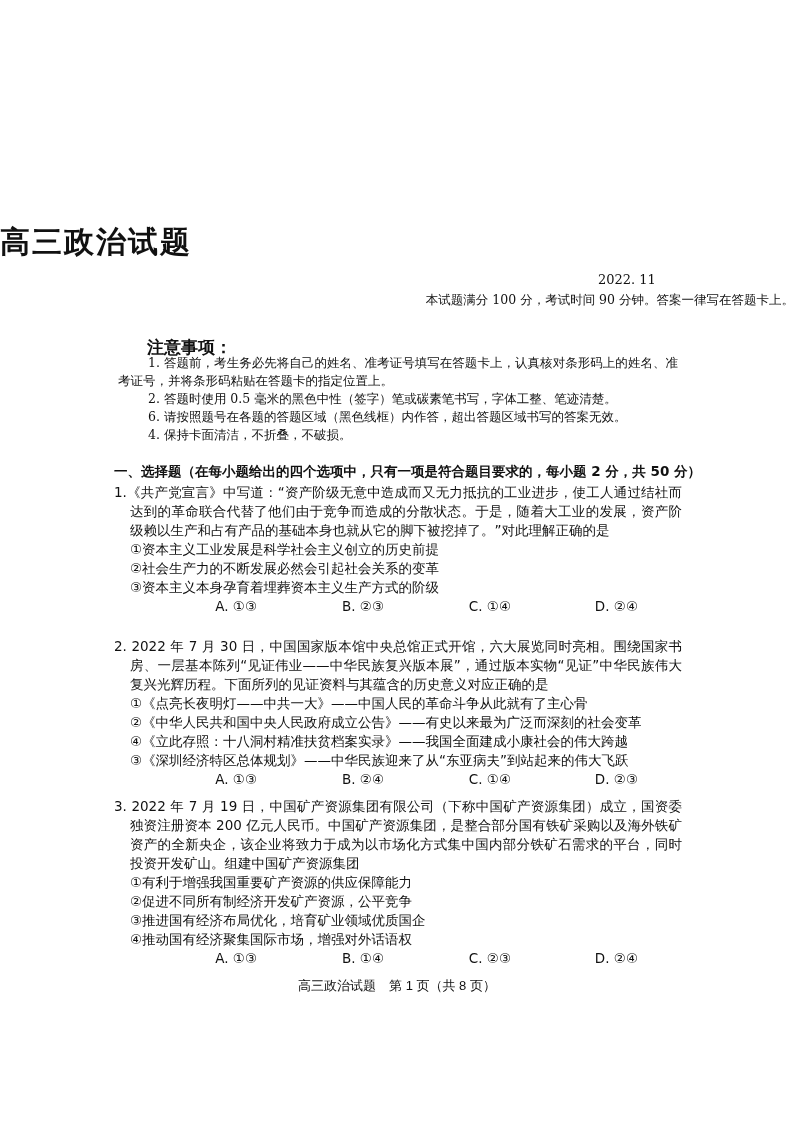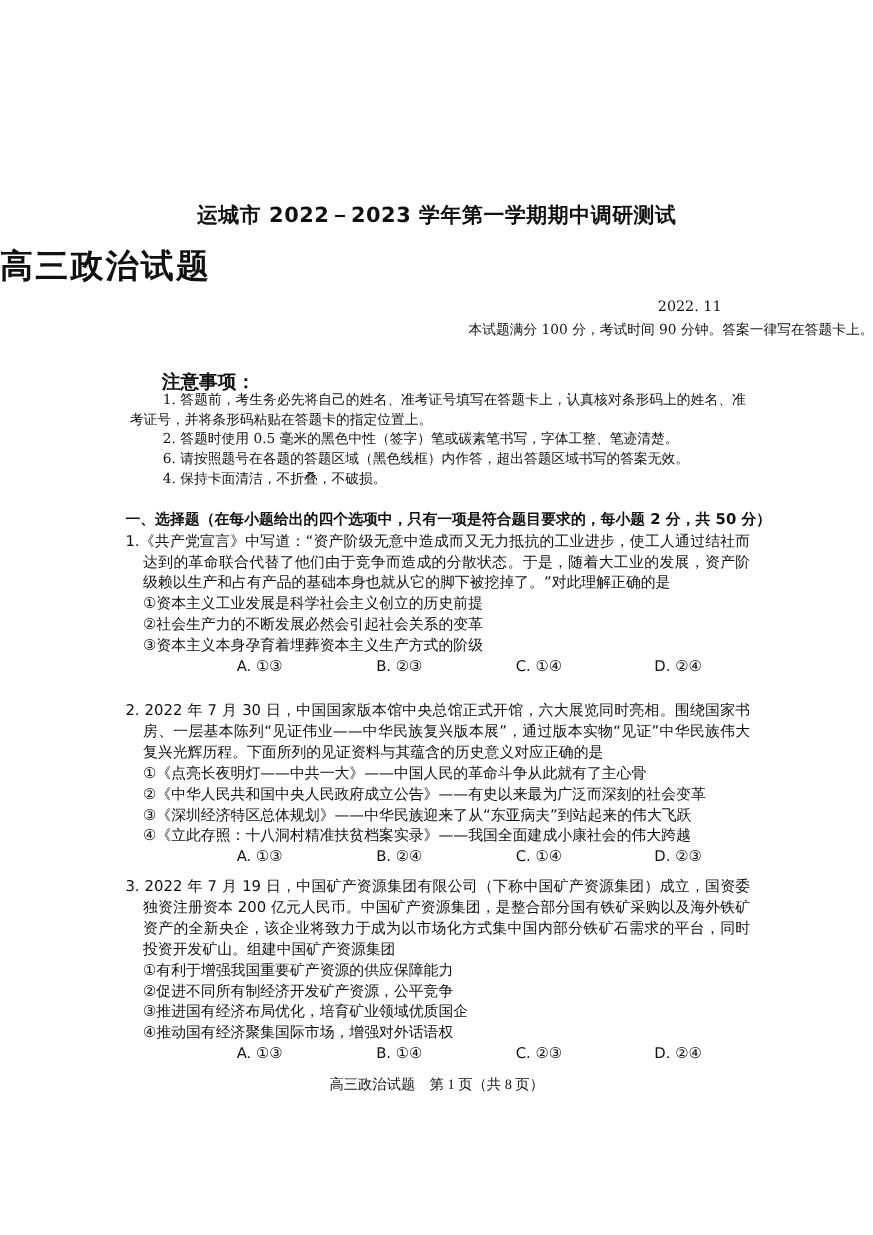--- a/index.html
+++ b/index.html
@@ -11,27 +11,26 @@
   .subtitle { position:absolute; top:292px; left:0; width:794px; text-align:right; font-size:12.5px; }
   .notice-title { position:absolute; top:336px; left:147px; font-size:17px; font-weight:bold; font-family:"DejaVu Sans", sans-serif; }
   .notice { position:absolute; left:118px; width:560px; font-size:12.5px; line-height:18px; }
   .notice .item { text-indent:30px; text-align:justify; }
   .section { position:absolute; top:463px; left:114px; font-size:13.5px; font-weight:bold; font-family:"DejaVu Sans", sans-serif; white-space:nowrap; }
   .q { position:absolute; left:114px; width:568px; font-size:13.5px; line-height:19px; font-family:"DejaVu Sans", sans-serif; }
   .q .stem { padding-left:16px; text-indent:-16px; text-align:justify; }
   .q .opt { padding-left:16px; }
   .q .choices { display:flex; padding-left:16px;text-align:right; }
   .q .choices span { width:127px; }
-  .footer { position:absolute; top:977px; left:0; width:794px; text-align:center; font-size:13px; font-family:Liberation Serif, serif; }
+  .footer { position:absolute; top:977px; left:0; width:794px; text-align:center; font-size:13px; font-family:Liberation Sans, sans-serif; }
 </style>
 </head>
 <body>
 
 <div class="page">
-  <div class="title1">运城市 2022－2023 学年第一学期期中调研测试</div>
   <div class="title2">高三政治试题</div>
   <div class="date">2022. 11</div>
   <div class="subtitle">本试题满分 100 分，考试时间 90 分钟。答案一律写在答题卡上。</div>
 
   <div class="notice-title">注意事项：</div>
   <div class="notice" style="top:354px;">
     <div class="item">1. 答题前，考生务必先将自己的姓名、准考证号填写在答题卡上，认真核对条形码上的姓名、准考证号，并将条形码粘贴在答题卡的指定位置上。</div>
     <div class="item">2. 答题时使用 0.5 毫米的黑色中性（签字）笔或碳素笔书写，字体工整、笔迹清楚。</div>
     <div class="item">6. 请按照题号在各题的答题区域（黑色线框）内作答，超出答题区域书写的答案无效。</div>
     <div class="item">4. 保持卡面清洁，不折叠，不破损。</div>
@@ -49,22 +48,22 @@
       <span>B. ②③</span>
       <span>C. ①④</span>
       <span>D. ②④</span>
     </div>
   </div>
 
   <div class="q" style="top:637px;">
     <div class="stem">2. 2022 年 7 月 30 日，中国国家版本馆中央总馆正式开馆，六大展览同时亮相。围绕国家书房、一层基本陈列“见证伟业——中华民族复兴版本展”，通过版本实物“见证”中华民族伟大复兴光辉历程。下面所列的见证资料与其蕴含的历史意义对应正确的是</div>
     <div class="opt">①《点亮长夜明灯——中共一大》——中国人民的革命斗争从此就有了主心骨</div>
     <div class="opt">②《中华人民共和国中央人民政府成立公告》——有史以来最为广泛而深刻的社会变革</div>
+    <div class="opt">④《立此存照：十八洞村精准扶贫档案实录》——我国全面建成小康社会的伟大跨越</div>
     <div class="opt">③《深圳经济特区总体规划》——中华民族迎来了从“东亚病夫”到站起来的伟大飞跃</div>
-    <div class="opt">④《立此存照：十八洞村精准扶贫档案实录》——我国全面建成小康社会的伟大跨越</div>
     <div class="choices">
       <span>A. ①③</span>
       <span>B. ②④</span>
       <span>C. ①④</span>
       <span>D. ②③</span>
     </div>
   </div>
 
   <div class="q" style="top:797px;">
     <div class="stem">3. 2022 年 7 月 19 日，中国矿产资源集团有限公司（下称中国矿产资源集团）成立，国资委独资注册资本 200 亿元人民币。中国矿产资源集团，是整合部分国有铁矿采购以及海外铁矿资产的全新央企，该企业将致力于成为以市场化方式集中国内部分铁矿石需求的平台，同时投资开发矿山。组建中国矿产资源集团</div>

